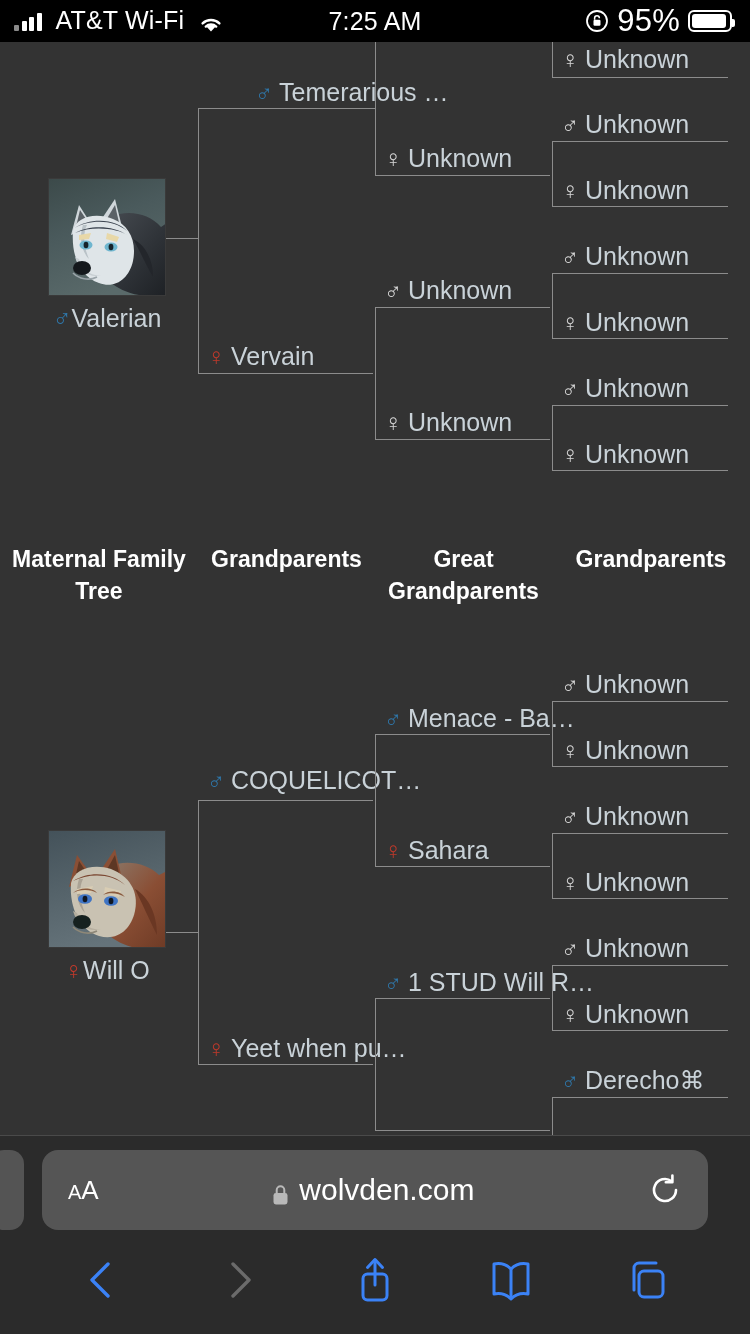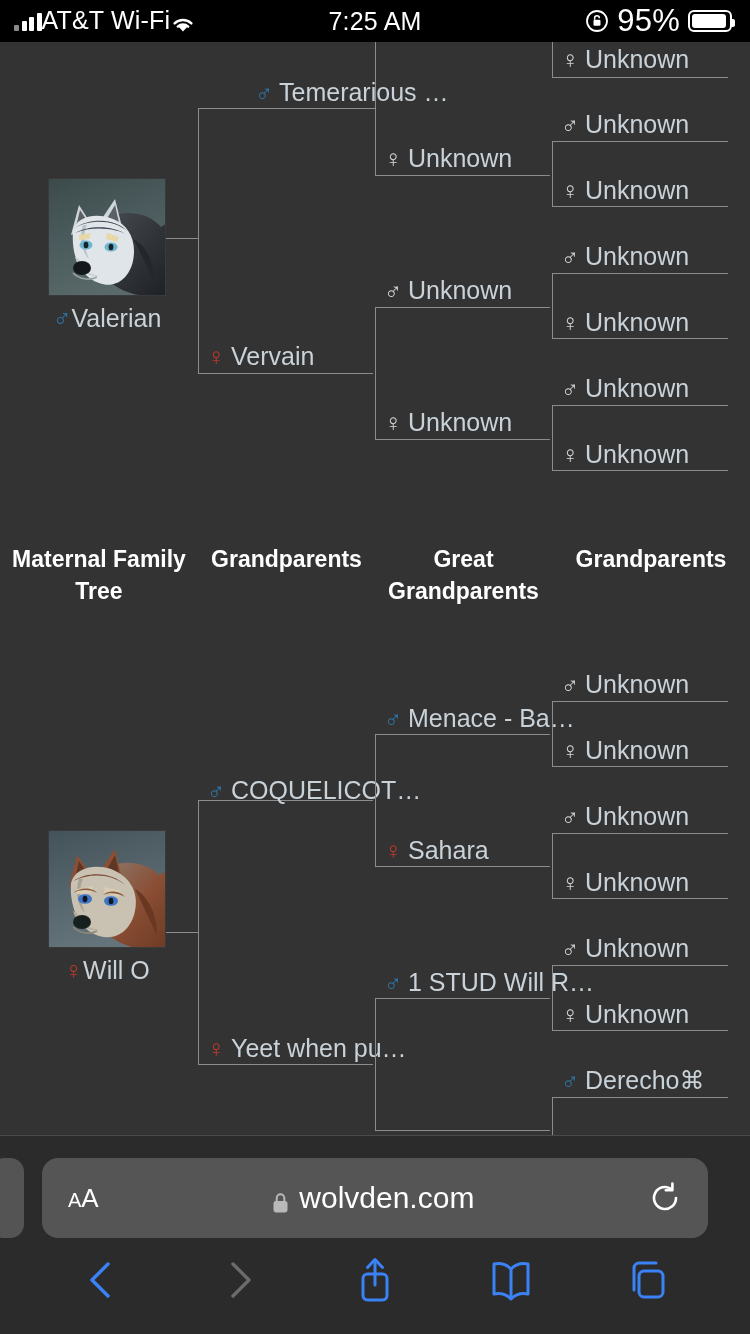--- a/index.html
+++ b/index.html
@@ -11,21 +11,21 @@
   }
   #screen { position: relative; width: 750px; height: 1334px; background: #333333; }
 
   
   .statusbar {
     position: absolute; top: 0; left: 0; width: 750px; height: 42px;
     background: #000; color: #fff;
     display: flex; align-items: center; justify-content: space-between;
     padding: 0 18px 0 14px; font-size: 25px; letter-spacing: .2px;
   }
-  .sb-left { display: flex; align-items: flex-end; gap: 0; justify-content: center; }
+  .sb-left { display: flex; align-items: flex-end; gap: 14px; justify-content: center; }
   .sb-center { position: absolute; left: 0; right: 0; text-align: center; font-size: 25px; }
   .sb-right { display: flex; align-items: center; gap: 8px; position: relative; z-index: 2; }
   .bars { display: flex; align-items: flex-end; gap: 2.5px; height: 20px; padding-bottom: 3px; }
   .bars i { display: block; width: 5px; background: #fff; border-radius: 1px; }
   .bars i:nth-child(1) { height: 6px; background: #8a8a8a; }
   .bars i:nth-child(2) { height: 10px; }
   .bars i:nth-child(3) { height: 14px; }
   .bars i:nth-child(4) { height: 18px; }
   .carrier { font-size: 25px; line-height: 1; padding-bottom: 1px; }
   .wifi { width: 26px; height: 20px; position: relative; }
@@ -90,21 +90,21 @@
   .h1 { width: 198px; }
   .h2 { width: 177px; }
   .h3 { width: 177px; }
   .h4 { width: 198px; }
 
   
   .safari {
     position: absolute; left: 0; bottom: 0; width: 750px; height: 199px;
     background: #2b2b2b; border-top: 1px solid #4a4a4a;
   }
-  .tabstrip { position: absolute; top: 22px; left: 0; width: 672px; height: 80px; }
+  .tabstrip { position: absolute; top: 14px; left: 0; width: 672px; height: 80px; }
   .tab-peek {
     position: absolute; top: 0; width: 34px; height: 80px;
     background: #545454; border-radius: 14px;
   }
   .tab-peek.left { left: -10px; }
   .tab-peek.right { right: -10px; }
   .urlbar {
     position: absolute; top: 0; left: 42px; width: 666px; height: 80px;
     background: #555555; border-radius: 16px;
     display: flex; align-items: center; padding: 0 26px;
@@ -321,21 +321,21 @@
           </svg>
         </div>
         <div class="namerow">
           <span class="sym f">♀</span><span>Will O</span>
         </div>
       </div>
 
       <div class="stub" style="left:166px; top:302px; width:33px;"></div>
 
       <div class="nodebox" style="left:198px; top:170px; width:175px; height:265px;"></div>
-      <div class="lbl" style="left:207px; top:148px;">
+      <div class="lbl" style="left:207px; top:138px;">
         <span class="sym m">♂</span><span>COQUELICOT…</span>
       </div>
       <div class="lbl" style="left:207px; top:406px;">
         <span class="sym f">♀</span><span>Yeet when pu…</span>
       </div>
 
       <div class="nodebox" style="left:375px; top:104px; width:175px; height:133px;"></div>
       <div class="lbl" style="left:384px; top:76px;">
         <span class="sym m">♂</span><span>Menace - Ba…</span>
       </div>

